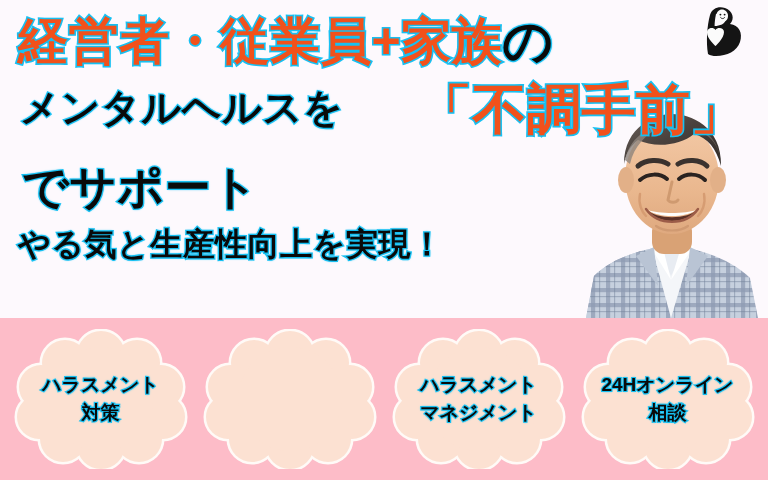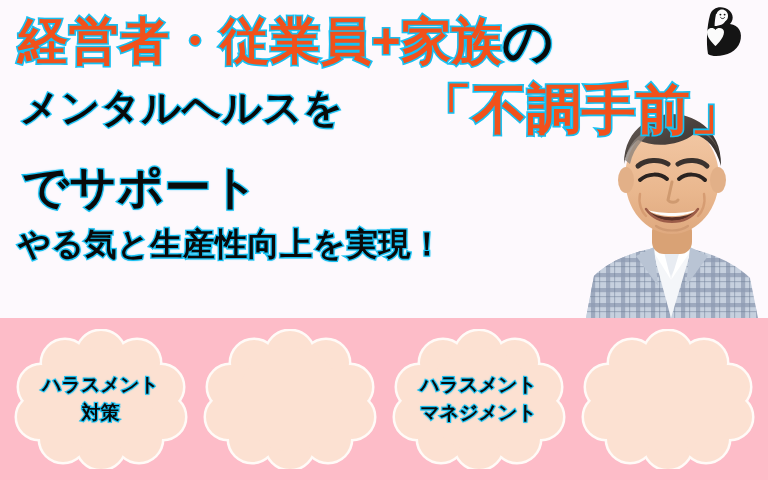--- a/index.html
+++ b/index.html
@@ -381,18 +381,20 @@
               <circle cx="28" cy="58" r="22"></circle>
             <circle cx="148" cy="58" r="22"></circle>
               <circle cx="26" cy="88" r="22"></circle>
             <circle cx="150" cy="88" r="22"></circle>
               <circle cx="50" cy="110" r="23"></circle>
             <circle cx="126" cy="110" r="23"></circle>
               <circle cx="88" cy="116" r="24"></circle>
             <circle cx="88" cy="70" r="52"></circle>
           </g>
         </svg>
+        <div class="cloud-label">24Hオンライン
+相談</div>
       </div>
 
     </div>
   </div>
 
 </div>
 
 </body></html>

